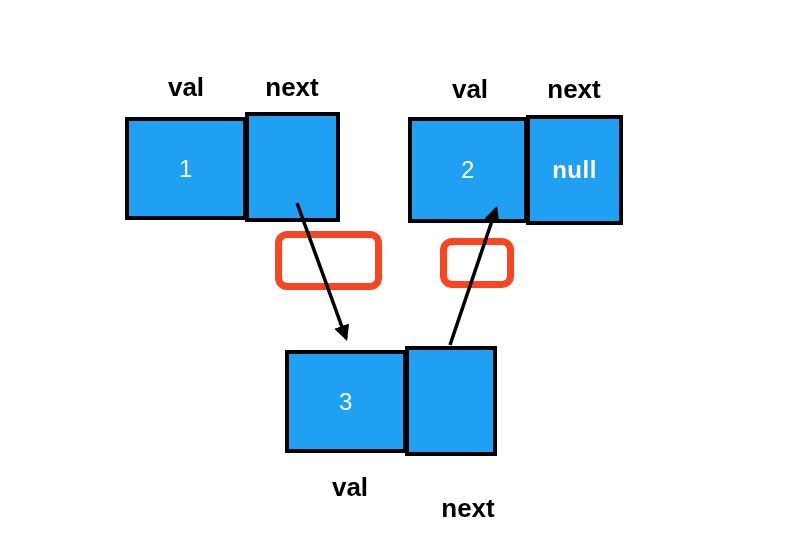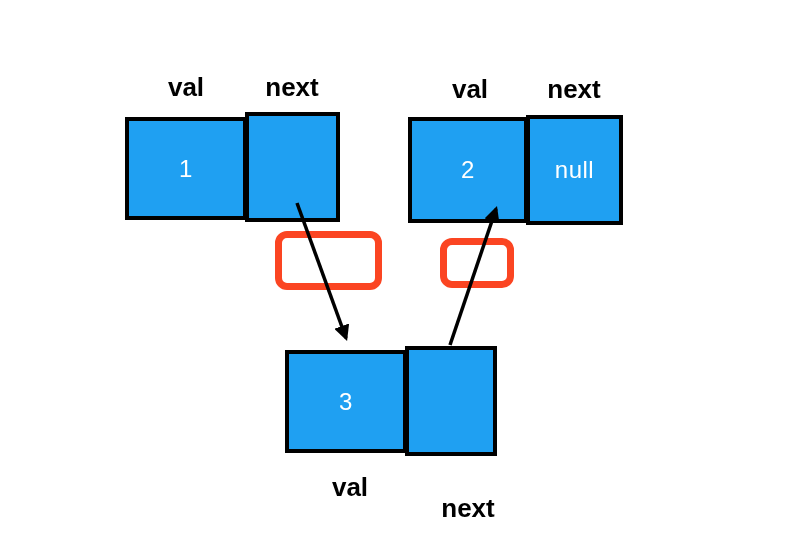--- a/index.html
+++ b/index.html
@@ -22,21 +22,21 @@
     border: 4px solid var(--box-border, #000000);
     display: flex;
     align-items: center;
     justify-content: center;
     color: var(--cell-text, #ffffff);
     font-size: 24px;
     font-weight: 500;
     letter-spacing: 0.5px;
   }
   .cell.next-cell {
-    font-weight: 400;
+    font-weight: 700;
   }
   .field-label {
     position: absolute;
     transform: translateX(-50%);
     color: var(--label-text, #000000);
     font-size: 26px;
     font-weight: bold;
     white-space: nowrap;
   }
   .highlight {

